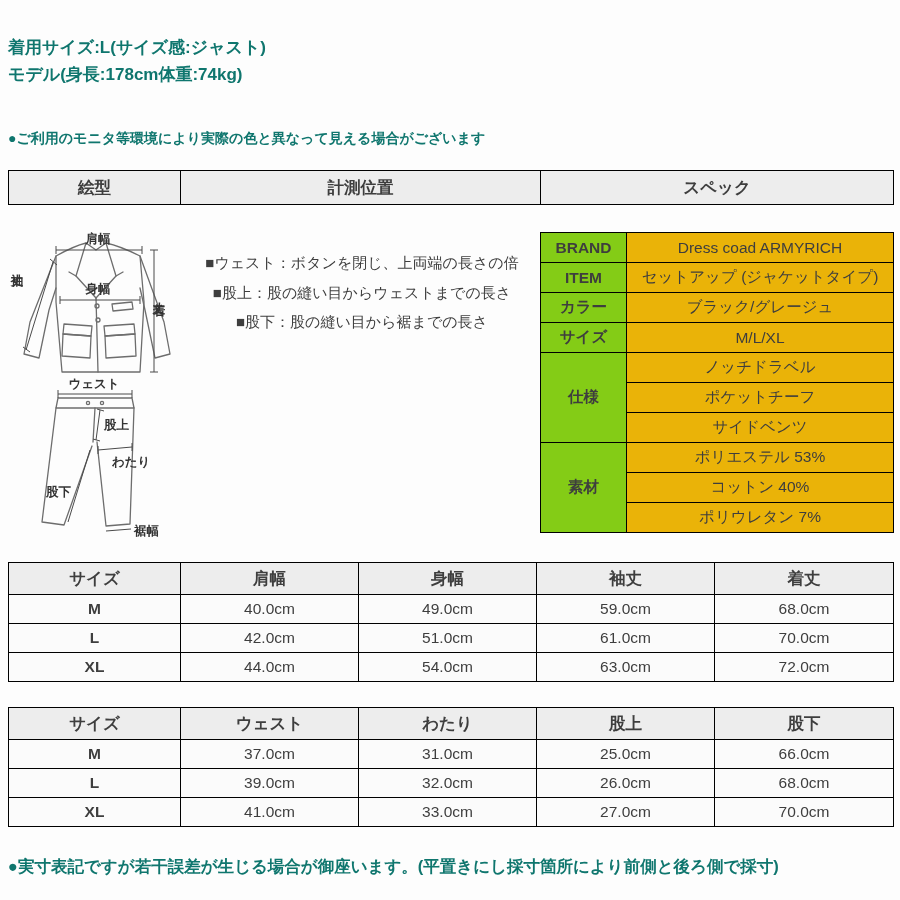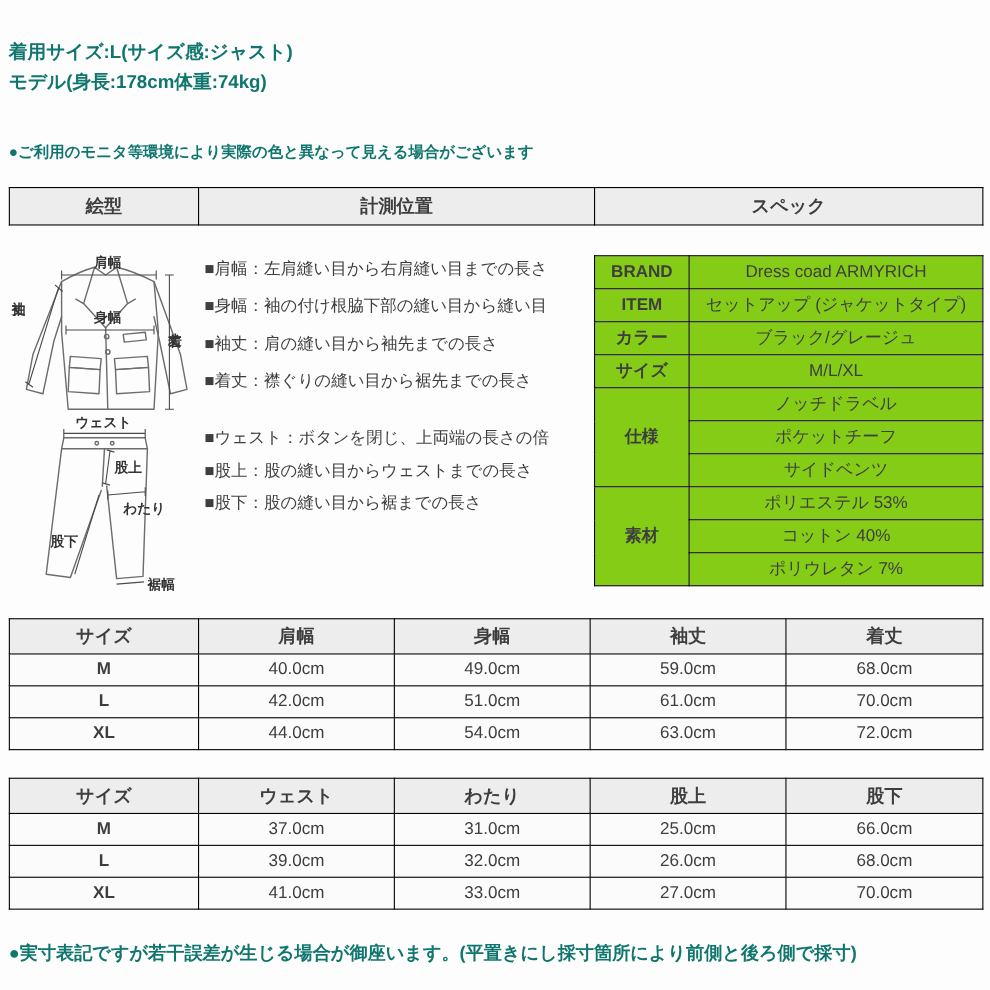--- a/index.html
+++ b/index.html
@@ -16,33 +16,33 @@
   table{border-collapse:collapse;table-layout:fixed;}
   th,td{border:1px solid #000000;text-align:center;padding:0;font-size:15.5px;color:#3e3e3e;overflow:hidden;white-space:nowrap;}
   .hdr{background:#ededed;font-weight:bold;font-size:16.5px;}
 
   #main-header{position:absolute;left:8px;top:170px;width:885px;}
   #main-header td{height:33px;}
 
   #spec-table{position:absolute;left:540px;top:232px;width:353px;}
   #spec-table th{background:#84cc16;font-weight:bold;width:86px;}
   #spec-table th,#spec-table td{height:29px;}
-  #spec-table td{background:#84cc16;}
+  #spec-table td{background:#eab308;}
 
   .size-table{position:absolute;left:8px;width:885px;}
   .size-table th{height:31px;}
   .size-table td{height:28px;background:#fbfbfb;}
   .size-table td.size-col{font-weight:bold;}
   #size-table-jacket{top:562px;}
   #size-table-pants{top:707px;}
 
   #notes{position:absolute;left:186px;top:228px;width:352px;}
   .note-group-jacket .note-line{font-size:15px;line-height:34px;white-space:nowrap;}
   .note-group-pants{margin-top:20px;}
-  .note-group-pants .note-line{font-size:15px;line-height:29.5px;white-space:nowrap;}
+  .note-group-pants .note-line{font-size:15px;line-height:29.5px;white-space:nowrap;text-align:center;}
 
   #diagram-svg{position:absolute;left:8px;top:210px;}
   .sketch{stroke:#6d6d6d;fill:none;stroke-width:1.3;stroke-linejoin:round;stroke-linecap:round;}
   .measure{stroke:#4a4a4a;fill:none;stroke-width:1;}
   .dlabel{font-size:12.5px;font-weight:bold;fill:#333;font-family:"Liberation Sans","DejaVu Sans",sans-serif;}
   .vlabel{writing-mode:vertical-rl;text-orientation:upright;}
 </style>
 </head>
 <body>
 
@@ -116,26 +116,20 @@
     <path d="M98,321 L123,319"></path>
   </g>
   <text class="dlabel" x="86" y="178" text-anchor="middle">ウェスト</text>
   <text class="dlabel" x="96" y="219">股上</text>
   <text class="dlabel" x="104" y="256">わたり</text>
   <text class="dlabel" x="38" y="286">股下</text>
   <text class="dlabel" x="126" y="325">裾幅</text>
 </svg>
 
 <div id="notes">
-  <div class="note-group-jacket">
-    <div class="note-line">■肩幅：左肩縫い目から右肩縫い目までの長さ</div>
-    <div class="note-line">■身幅：袖の付け根脇下部の縫い目から縫い目</div>
-    <div class="note-line">■袖丈：肩の縫い目から袖先までの長さ</div>
-    <div class="note-line">■着丈：襟ぐりの縫い目から裾先までの長さ</div>
-  </div>
   <div class="note-group-pants">
     <div class="note-line">■ウェスト：ボタンを閉じ、上両端の長さの倍</div>
     <div class="note-line">■股上：股の縫い目からウェストまでの長さ</div>
     <div class="note-line">■股下：股の縫い目から裾までの長さ</div>
   </div>
 </div>
 
 <table id="spec-table">
   <colgroup>
       <col style="width:86px">

